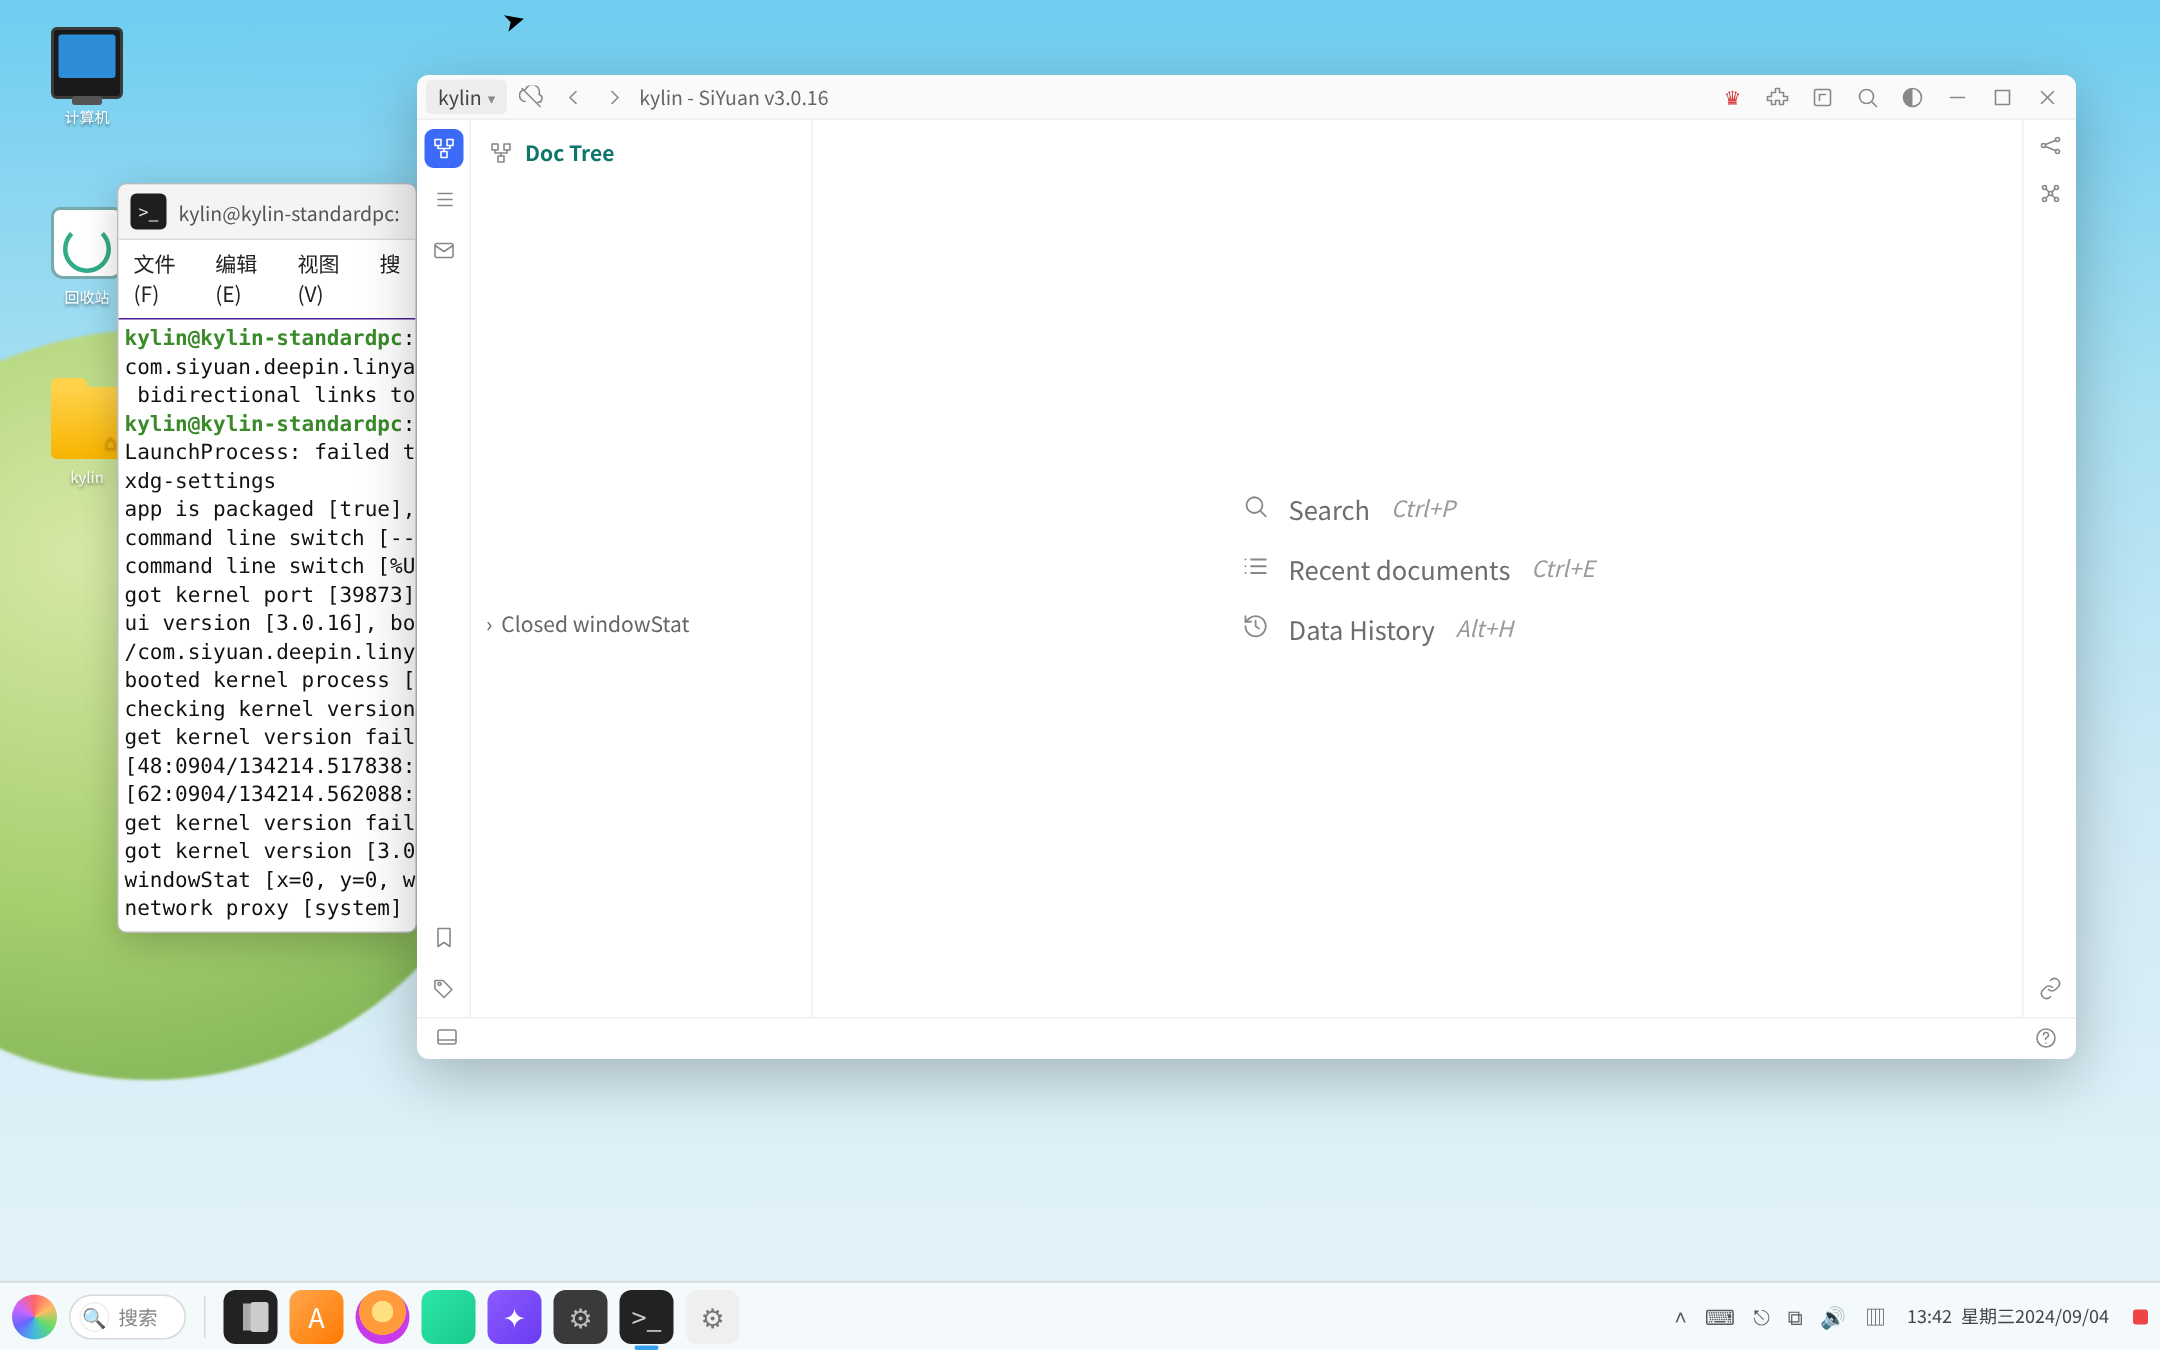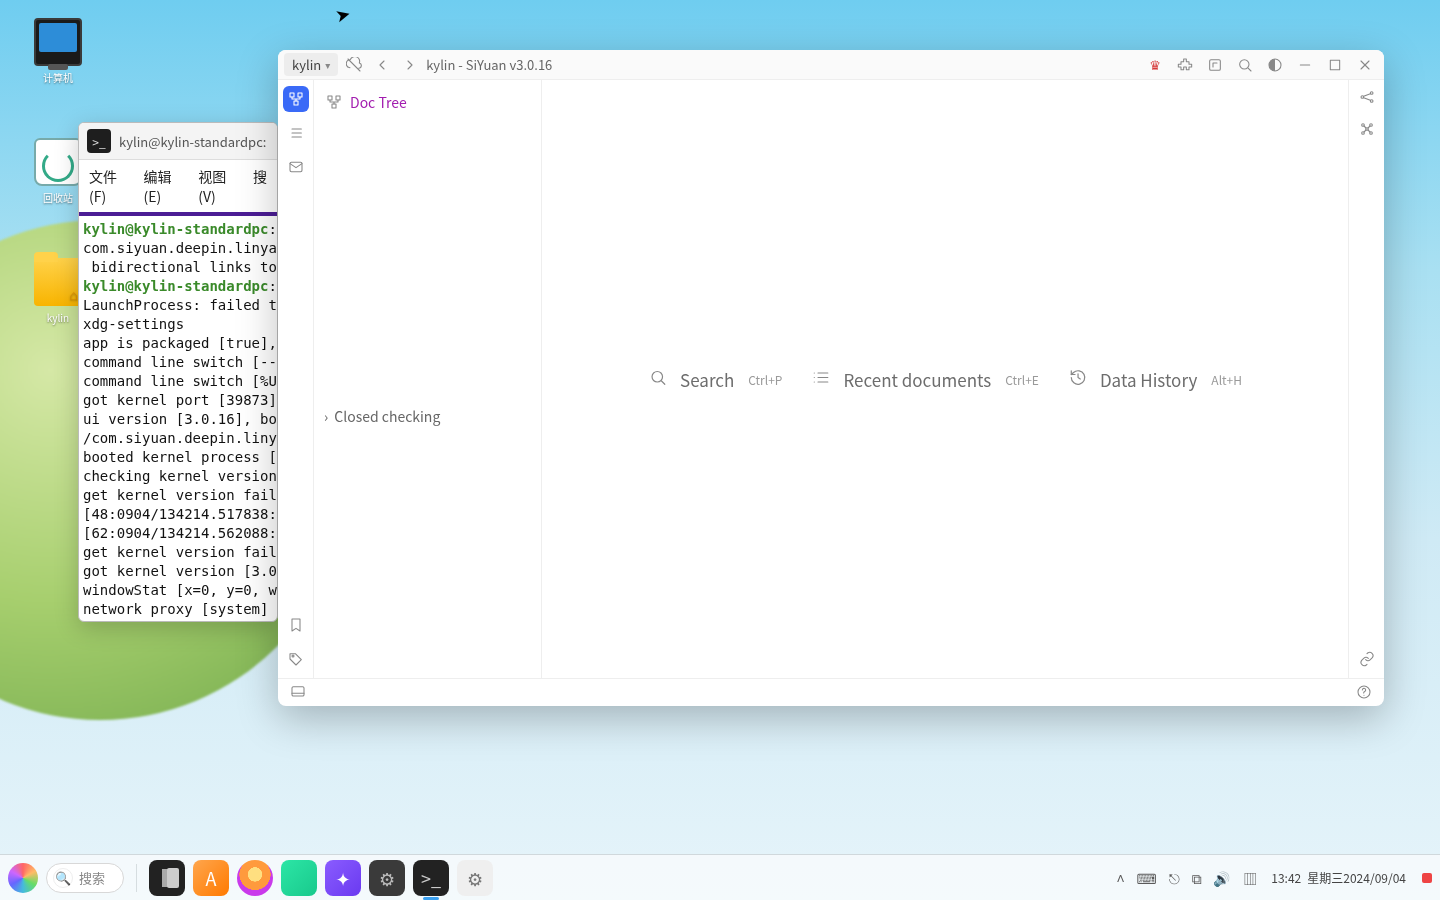--- a/index.html
+++ b/index.html
@@ -34,21 +34,21 @@
 .di-folder .ico::after { content:"⌂"; position:absolute; bottom:2px; right:4px; font-size:14px; color:#e08c00;}
 
 
 .term {
   position: absolute; left: 78px; top: 122px; width: 200px; height: 500px;
   background: #fff; border: 1px solid #bbb; border-radius: 6px;
   box-shadow: 0 6px 24px rgba(0,0,0,.2); overflow: hidden;
 }
 .term-title { display:flex; align-items:center; gap:8px; padding:6px 8px; background:#f4f4f4; border-bottom:1px solid #ddd; font-size:13px; color:#555;}
 .term-title .badge { width:24px; height:24px; background:#1e1e1e; border-radius:4px; display:flex; align-items:center; justify-content:center; color:#ddd; font-size:12px;}
-.term-menu { display:flex; gap:14px; padding:6px 10px; font-size:14px; color:#222; border-bottom:4px solid #4c1d95;}
+.term-menu { display:flex; gap:14px; padding:6px 10px; font-size:14px; color:#222; border-bottom:1px solid #4c1d95;}
 .term-body { padding:4px 4px; font:14px/19px "DejaVu Sans Mono","Noto Mono",monospace; color:#111; white-space:pre; overflow:hidden;}
 .g { color:#3a8a2a; font-weight:bold;}
 .b { color:#2a5fd0;}
 
 
 .sy {
   position: absolute; left: 278px; top: 50px; width: 1106px; height: 656px;
   background: #fff; border-radius: 8px; box-shadow: 0 12px 40px rgba(0,0,0,.25);
   display:flex; flex-direction:column; overflow:hidden;
 }
@@ -64,27 +64,27 @@
 .sy-titlebar .nav-ico { width:24px; height:24px; display:flex; align-items:center; justify-content:center; color:#999; border-radius:4px;}
 .sy-titlebar .spacer { flex:1; color:#666;}
 .sy-titlebar .right-ico { width:26px; height:26px; display:flex; align-items:center; justify-content:center; color:#777;}
 .sy-titlebar .right-ico.crown { color:#d63a3a;}
 .sy-body { flex:1; display:flex; min-height:0;}
 .sy-rail { width:36px; background:#fff; border-right:1px solid #eee; display:flex; flex-direction:column; align-items:center; padding:6px 0; gap:8px;}
 .sy-rail .rail-ico { width:26px; height:26px; display:flex; align-items:center; justify-content:center; color:#888; border-radius:6px;}
 .sy-rail .rail-ico.active { background:#3a6af7; color:#fff;}
 .sy-rail .rail-spacer { flex:1;}
 .sy-sidebar { width:228px; border-right:1px solid #eee; display:flex; flex-direction:column; padding:8px 10px; font-size:14px; color:#444;}
-.sy-sidebar .hdr { display:flex; align-items:center; gap:8px; font-weight:400; color:#a21caf; padding:4px 2px;}
+.sy-sidebar .hdr { display:flex; align-items:center; gap:8px; font-weight:700; color:#0f766e; padding:4px 2px;}
 .sy-sidebar .closed { display:flex; align-items:center; gap:6px; color:#666; margin-top:290px;}
 .sy-main { flex:1; position:relative;}
-.sy-actions { position:absolute; left:50%; top:50%; transform:translate(-50%,-50%); display:flex; flex-direction:row; gap:29px;}
+.sy-actions { position:absolute; left:50%; top:50%; transform:translate(-50%,-50%); display:flex; flex-direction:column; gap:15px;}
 .sy-act { display:flex; align-items:center; gap:12px; color:#6d6d6d; font-size:17px; white-space:nowrap;}
 .sy-act .ic { width:20px; text-align:center; color:#7a7a7a;}
-.sy-act .sc { font-size:12px; color:#9a9a9a; margin-left:2px;}
+.sy-act .sc { font-size:15px; color:#9a9a9a; margin-left:2px;font-style:italic;}
 .sy-rail-r { width:36px; border-left:1px solid #eee; display:flex; flex-direction:column; align-items:center; padding:6px 0; gap:8px;}
 .sy-rail-r .rail-spacer { flex:1;}
 .sy-status { height:28px; border-top:1px solid #eee; display:flex; align-items:center; justify-content:space-between; padding:0 10px; color:#888;}
 .sy-status .ic { width:20px; text-align:center;}
 
 
 .svgico { width:16px; height:16px; stroke:#888; stroke-width:1.6; fill:none; stroke-linecap:round; stroke-linejoin:round;}
 .svgico18 { width:18px; height:18px;}
 
 
@@ -257,21 +257,21 @@
         <svg class="svgico" viewBox="0 0 24 24">
             <rect x="3" y="3" width="6" height="6"></rect>
             <rect x="15" y="3" width="6" height="6"></rect>
             <rect x="9" y="15" width="6" height="6"></rect>
             <path d="M6 9v3h12V9M12 12v3"></path>
           </svg>
         <span>Doc Tree</span>
       </div>
       <div class="closed">
         <span>›</span>
-        <span>Closed checking</span>
+        <span>Closed windowStat</span>
       </div>
     </div>
 
     <div class="sy-main">
       <div class="sy-actions">
         <div class="sy-act">
           <span class="ic"><svg class="svgico svgico18" viewBox="0 0 24 24">
                 <circle cx="11" cy="11" r="7"></circle>
                 <line x1="21" y1="21" x2="16.65" y2="16.65"></line>
               </svg></span>

